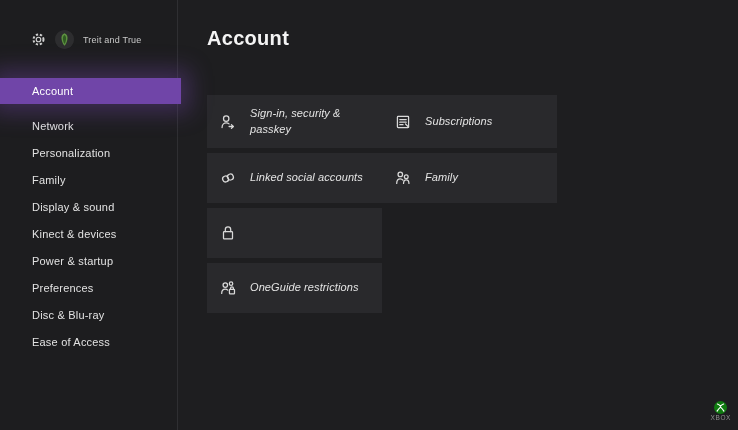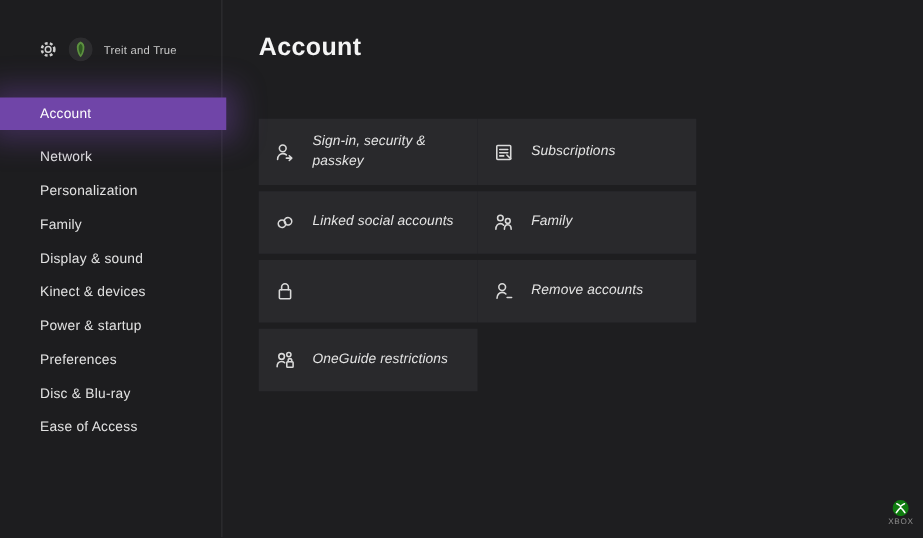--- a/index.html
+++ b/index.html
@@ -184,30 +184,20 @@
         <svg viewBox="0 0 20 20">
           <circle class="ic" cx="7" cy="6" r="2.5"></circle>
           <path class="ic" d="M3 16 C3 12.6 5 11 7 11 C8.2 11 9.2 11.5 9.9 12.4"></path>
           <circle class="ic" cx="13.6" cy="8.6" r="2.1"></circle>
           <path class="ic" d="M10.6 16 C10.6 13.4 12 12 13.6 12 C15.2 12 16.6 13.4 16.6 16"></path>
         </svg>
       </span>
       <span class="tile-label">Family</span>
     </div>
 
-    <div class="tile">
-      <span class="tile-icon">
-        <svg viewBox="0 0 20 20">
-          <circle class="ic" cx="8.6" cy="6.3" r="3"></circle>
-          <path class="ic" d="M4 16.2 C4 12.8 6.3 11 8.6 11 C9.9 11 11.1 11.5 11.9 12.4"></path>
-          <line class="ic" x1="13" y1="15.6" x2="17" y2="15.6"></line>
-        </svg>
-      </span>
-      <span class="tile-label">Remove accounts</span>
-    </div>
   </div>
 </div>
 
 <div class="xbox-brand">
   <span class="xbox-orb">
     <svg viewBox="0 0 13 13">
       <circle cx="6.5" cy="6.5" r="6.5" fill="#0f7b0f"></circle>
       <path d="M3.4 3 c1.3 .5 2.3 1.2 3.1 2.1 .8 -.9 1.8 -1.6 3.1 -2.1 M3.1 10.1 c.9 -1.6 2 -2.9 3.4 -4 1.4 1.1 2.5 2.4 3.4 4" stroke="#ffffff" stroke-width="1.2" fill="none" stroke-linecap="round"></path>
     </svg>
   </span>

